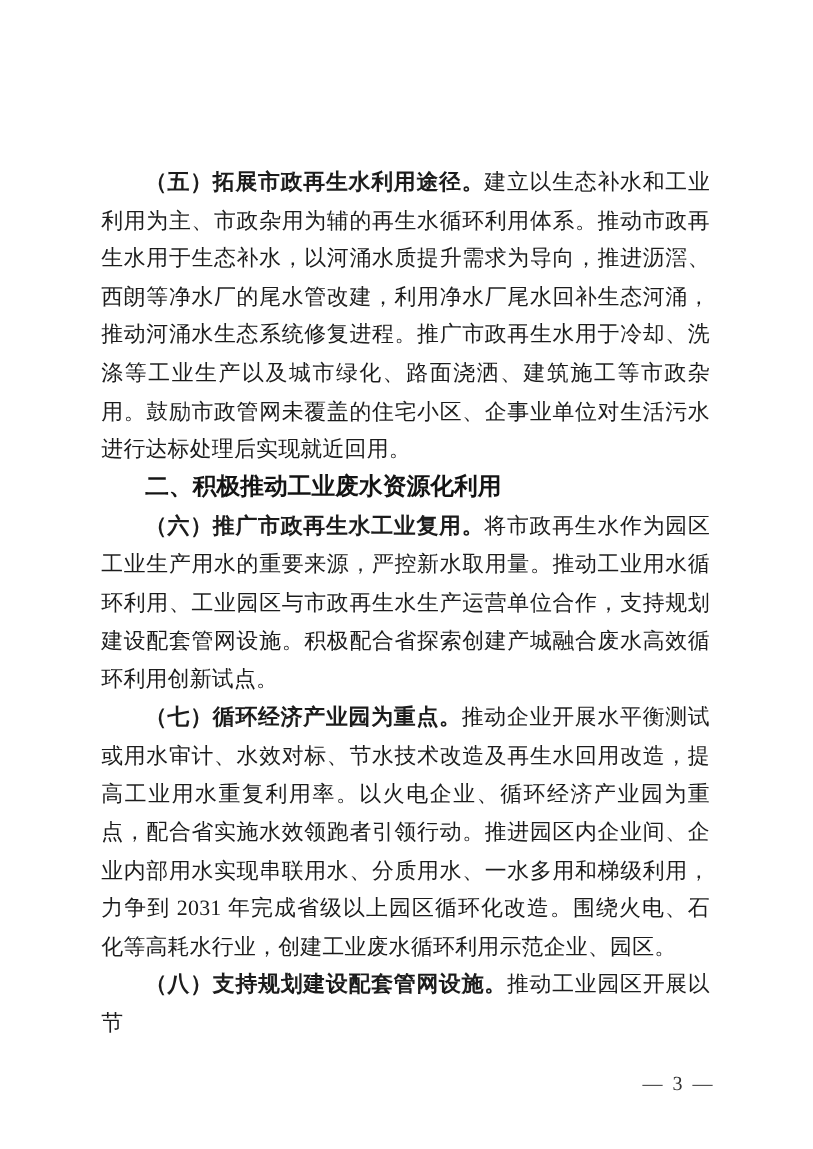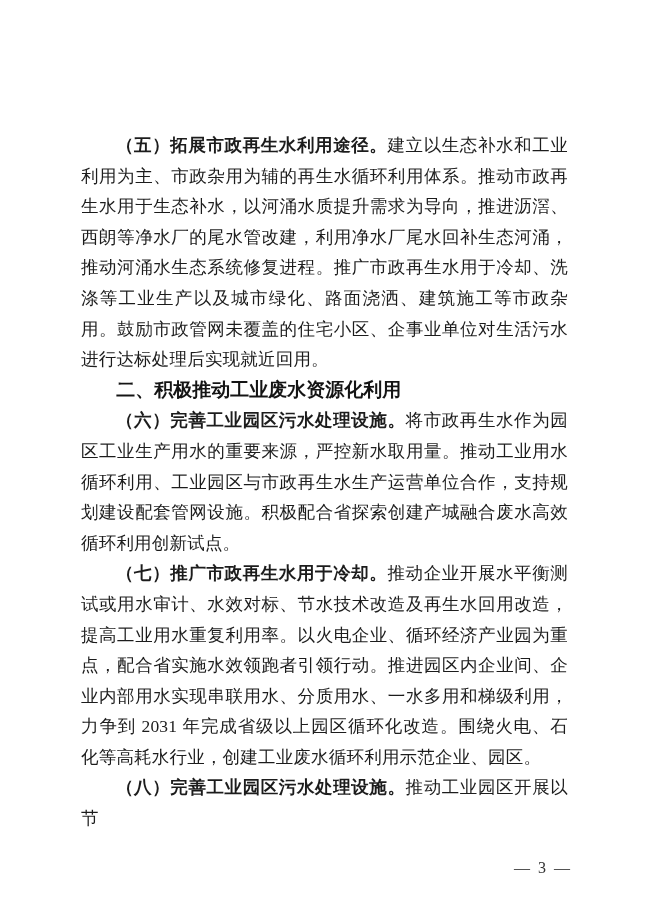--- a/index.html
+++ b/index.html
@@ -32,21 +32,21 @@
     text-indent: 2em;
     letter-spacing: 0.2px;
     word-break: break-all;
   }
   .para .lead {
     font-weight: bold;
   }
   .heading {
     margin: 0;
     padding: 0;
-    font-family: Liberation Serif, serif;
+    font-family: Liberation Mono, monospace;
     font-weight: bold;
     font-size: 19px;
     line-height: 30.6px;
     text-indent: 1.85em;
     color: #141414;
   }
   .page-number {
     position: absolute;
     top: 843px;
     right: 78px;
@@ -60,22 +60,22 @@
 </head>
 <body>
 
 <div class="sheet">
   <div class="content">
 
     <p class="para"><span class="lead">（五）拓展市政再生水利用途径。</span><span>建立以生态补水和工业利用为主、市政杂用为辅的再生水循环利用体系。推动市政再生水用于生态补水，以河涌水质提升需求为导向，推进沥滘、西朗等净水厂的尾水管改建，利用净水厂尾水回补生态河涌，推动河涌水生态系统修复进程。推广市政再生水用于冷却、洗涤等工业生产以及城市绿化、路面浇洒、建筑施工等市政杂用。鼓励市政管网未覆盖的住宅小区、企事业单位对生活污水进行达标处理后实现就近回用。</span></p>
 
     <h2 class="heading">二、积极推动工业废水资源化利用</h2>
 
-    <p class="para"><span class="lead">（六）完善工业园区污水处理设施。</span><span>将市政再生水作为园区工业生产用水的重要来源，严控新水取用量。推动工业用水循环利用、工业园区与市政再生水生产运营单位合作，支持规划建设配套管网设施。积极配合省探索创建产城融合废水高效循环利用创新试点。</span></p>
+    <p class="para"><span class="lead">（六）推广市政再生水工业复用。</span><span>将市政再生水作为园区工业生产用水的重要来源，严控新水取用量。推动工业用水循环利用、工业园区与市政再生水生产运营单位合作，支持规划建设配套管网设施。积极配合省探索创建产城融合废水高效循环利用创新试点。</span></p>
 
-    <p class="para"><span class="lead">（七）推广市政再生水用于冷却。</span><span>推动企业开展水平衡测试或用水审计、水效对标、节水技术改造及再生水回用改造，提高工业用水重复利用率。以火电企业、循环经济产业园为重点，配合省实施水效领跑者引领行动。推进园区内企业间、企业内部用水实现串联用水、分质用水、一水多用和梯级利用，力争到 2031 年完成省级以上园区循环化改造。围绕火电、石化等高耗水行业，创建工业废水循环利用示范企业、园区。</span></p>
+    <p class="para"><span class="lead">（七）循环经济产业园为重点。</span><span>推动企业开展水平衡测试或用水审计、水效对标、节水技术改造及再生水回用改造，提高工业用水重复利用率。以火电企业、循环经济产业园为重点，配合省实施水效领跑者引领行动。推进园区内企业间、企业内部用水实现串联用水、分质用水、一水多用和梯级利用，力争到 2031 年完成省级以上园区循环化改造。围绕火电、石化等高耗水行业，创建工业废水循环利用示范企业、园区。</span></p>
 
-    <p class="para"><span class="lead">（八）完善工业园区污水处理设施。</span><span>推动工业园区开展以节</span></p>
+    <p class="para"><span class="lead">（八）支持规划建设配套管网设施。</span><span>推动工业园区开展以节</span></p>
 
   </div>
 
   <div class="page-number">— 3 —</div>
 </div>
 
 </body></html>

